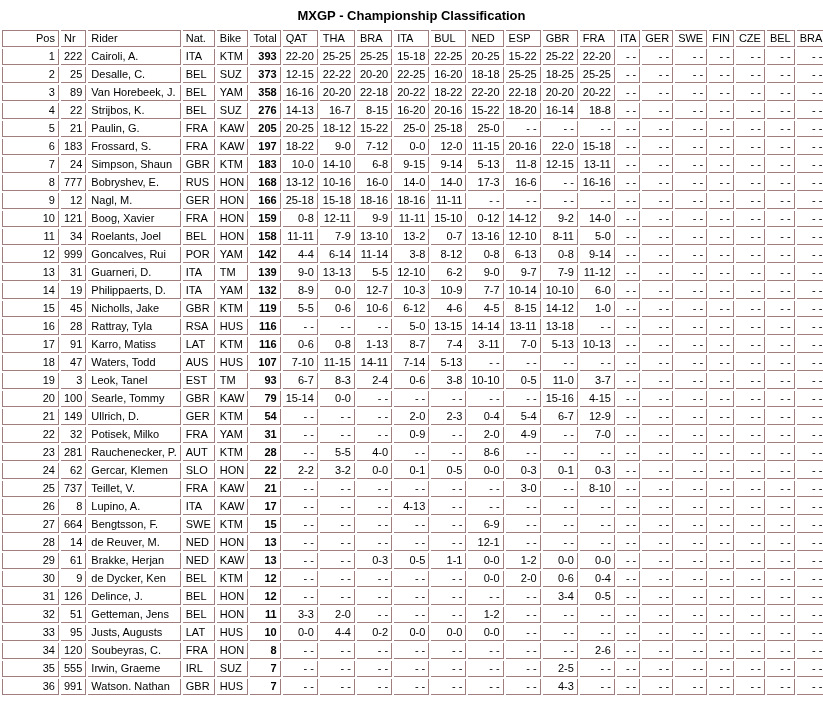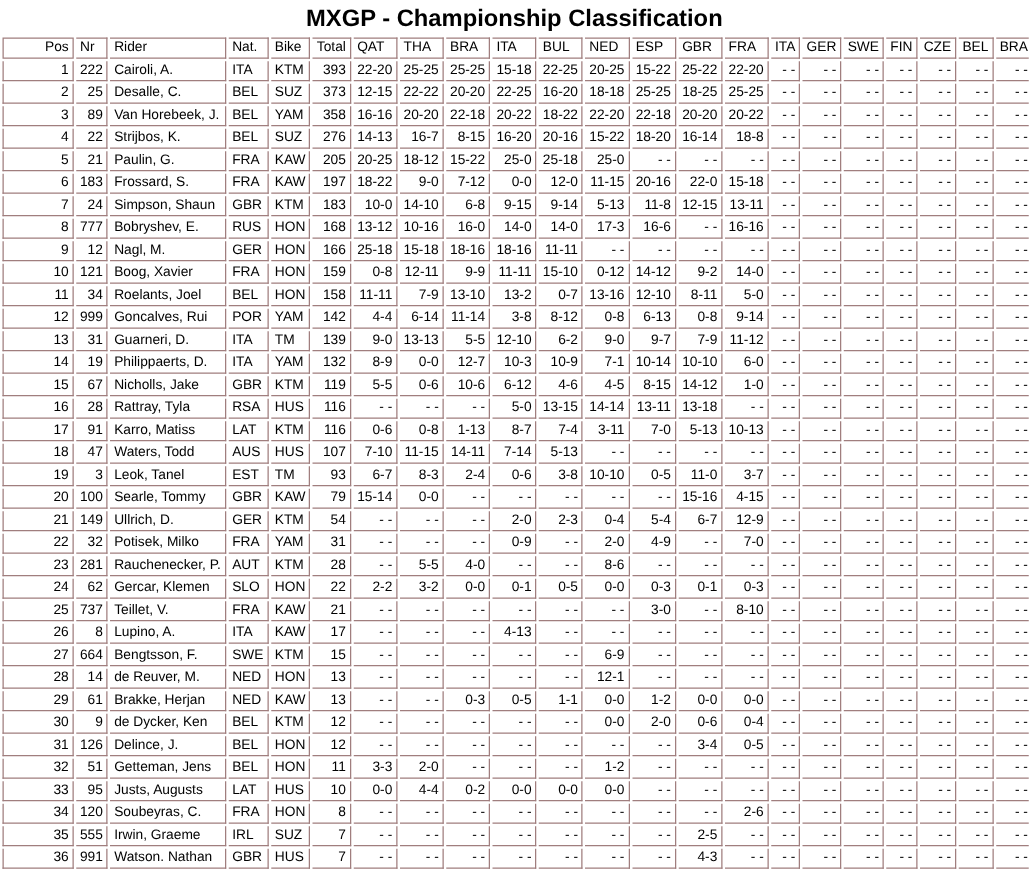--- a/index.html
+++ b/index.html
@@ -1,35 +1,35 @@
 <!DOCTYPE html>
 <html style="--border: #a07e7e; --text: #000000; --bg: #ffffff;"><head>
 <meta charset="utf-8">
 <style>
   :root { --border:#a07e7e; --text:#000000; --bg:#ffffff; }
   * { box-sizing:border-box; }
   html,body { margin:0; padding:0; background:var(--bg); }
   body { width:823px; height:703px; overflow:hidden; color:var(--text);
          font-family:"Liberation Sans","DejaVu Sans",sans-serif; }
-  .page-title { font-size:19px; font-weight:bold; text-align:center;
+  .page-title { font-size:13px; font-weight:bold; text-align:center;
                 margin:7px 0 3px 0; line-height:18px; }
   table.classification { border-collapse:separate; border-spacing:2px;
                          table-layout:fixed; margin-left:0px; font-size:11px; }
   th, td { padding:1px 3px; line-height:13px; height:16px; white-space:nowrap;
            overflow:hidden; border-right:1px solid var(--border);
            border-bottom:1px solid var(--border); }
   thead th { border-top:1px solid var(--border); font-weight:normal; text-align:left; }
   th:first-child, td:first-child { border-left:1px solid var(--border);padding-left:33px; }
   thead th:nth-child(6) { font-weight:normal; }
   th:nth-child(1){width:23px} th:nth-child(2){width:29px} th:nth-child(3){width:97px}
   th:nth-child(4){width:30px} th:nth-child(5){width:31px} th:nth-child(6){width:28px}
   th:nth-child(n+7){width:35px} th:nth-child(n+16){width:27px}
   td.num { text-align:right; }
   td.txt { text-align:left; }
-  td.total { font-weight:normal;margin-top:41px; }
+  td.total { font-weight:bold;margin-top:41px; }
 </style>
 </head>
 <body>
 
 <div class="page-title">MXGP - Championship Classification</div>
 
 <table class="classification">
   <thead>
     <tr>
         <th>Pos</th>
@@ -388,36 +388,36 @@
         <td class="num">19</td>
         <td class="txt">Philippaerts, D.</td>
         <td class="txt">ITA</td>
         <td class="txt">YAM</td>
         <td class="num total">132</td>
         <td class="num">8-9</td>
         <td class="num">0-0</td>
         <td class="num">12-7</td>
         <td class="num">10-3</td>
         <td class="num">10-9</td>
-        <td class="num">7-1</td>
+        <td class="num">7-7</td>
         <td class="num">10-14</td>
         <td class="num">10-10</td>
         <td class="num">6-0</td>
         <td class="num">- -</td>
         <td class="num">- -</td>
         <td class="num">- -</td>
         <td class="num">- -</td>
         <td class="num">- -</td>
         <td class="num">- -</td>
         <td class="num">- -</td>
         <td class="num">- -</td>
       </tr>
       <tr>
         <td class="num">15</td>
-        <td class="num">67</td>
+        <td class="num">45</td>
         <td class="txt">Nicholls, Jake</td>
         <td class="txt">GBR</td>
         <td class="txt">KTM</td>
         <td class="num total">119</td>
         <td class="num">5-5</td>
         <td class="num">0-6</td>
         <td class="num">10-6</td>
         <td class="num">6-12</td>
         <td class="num">4-6</td>
         <td class="num">4-5</td>

